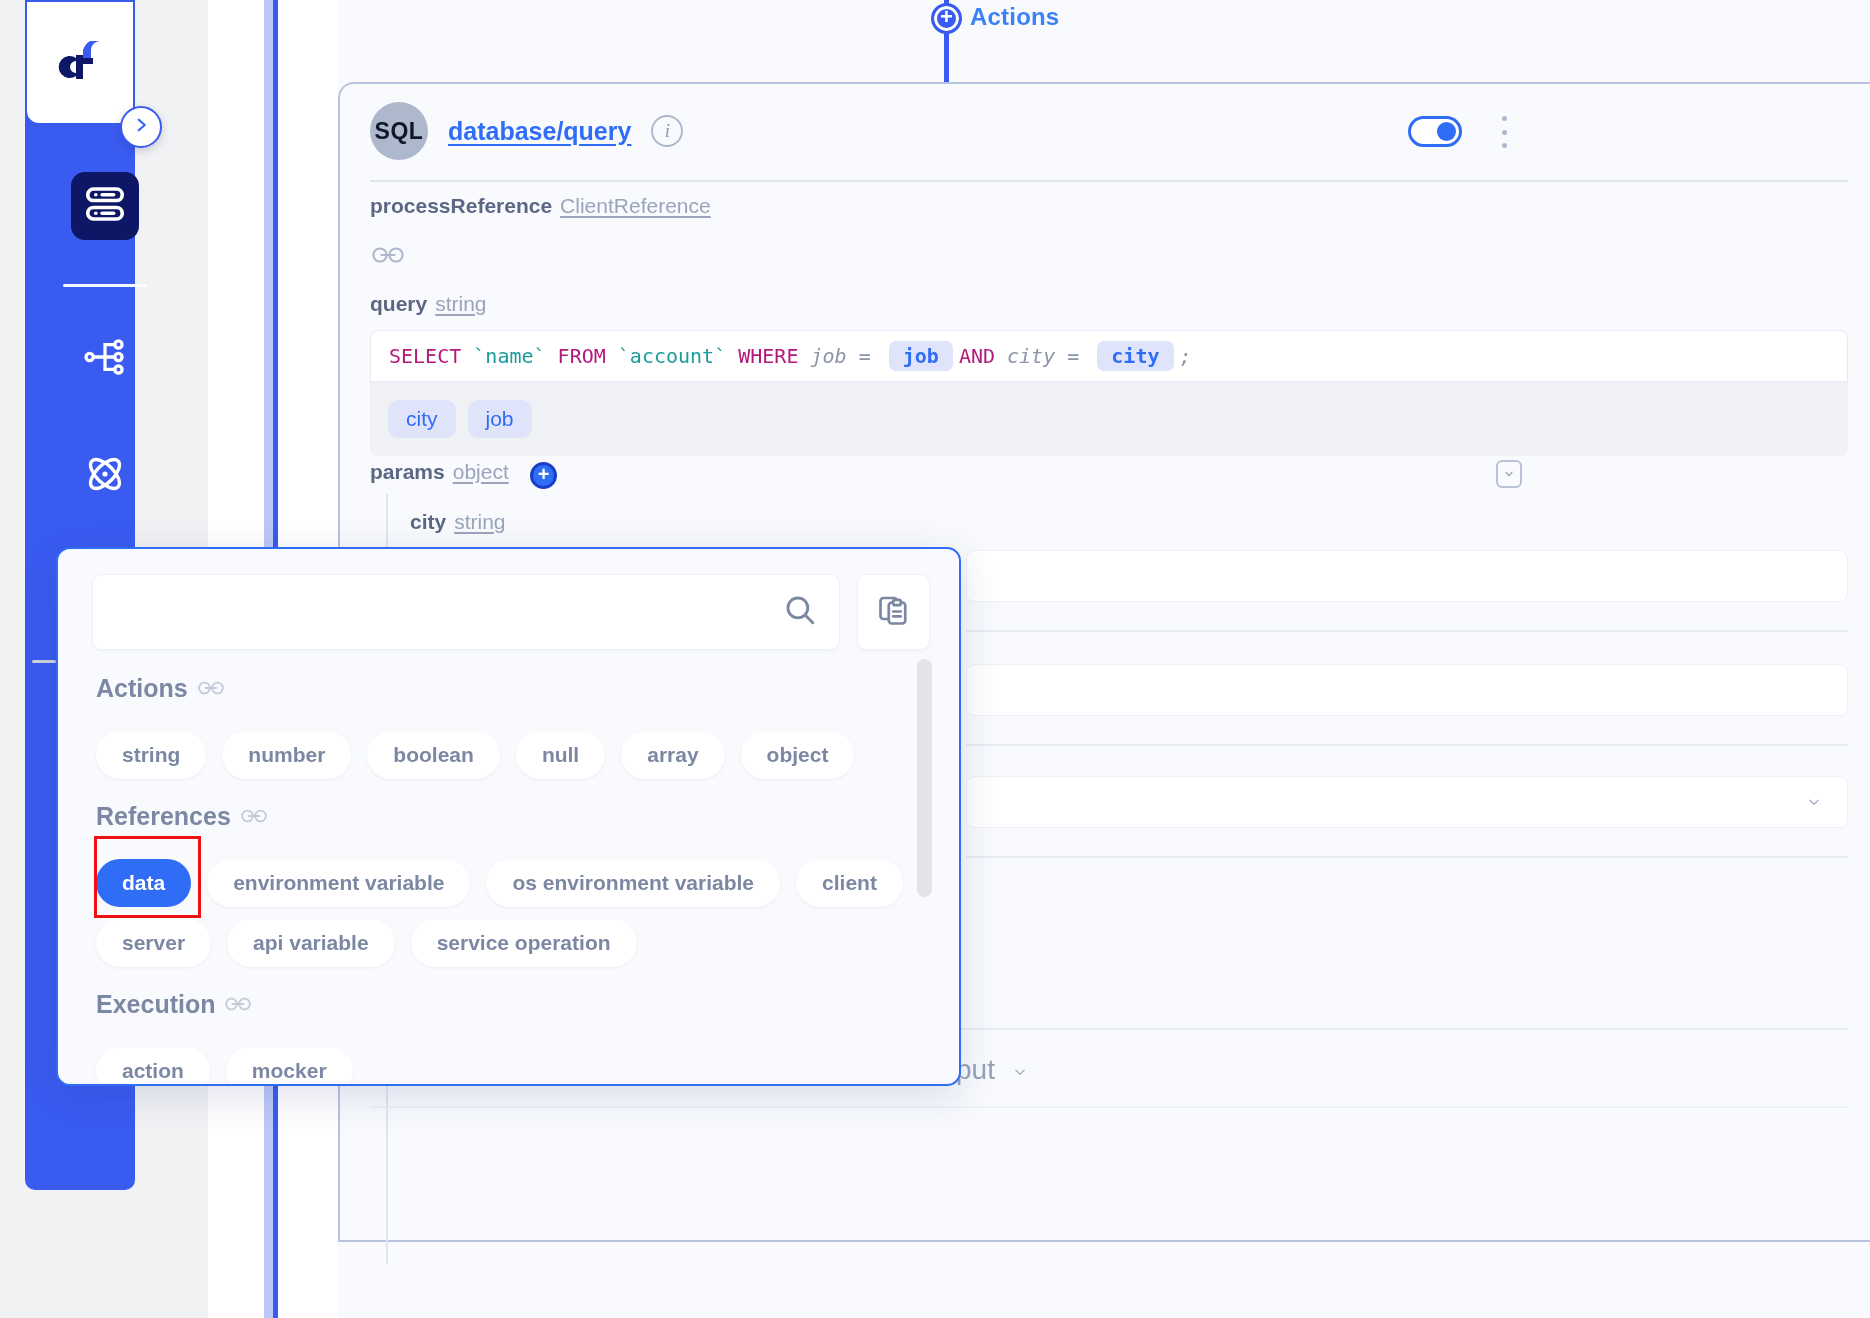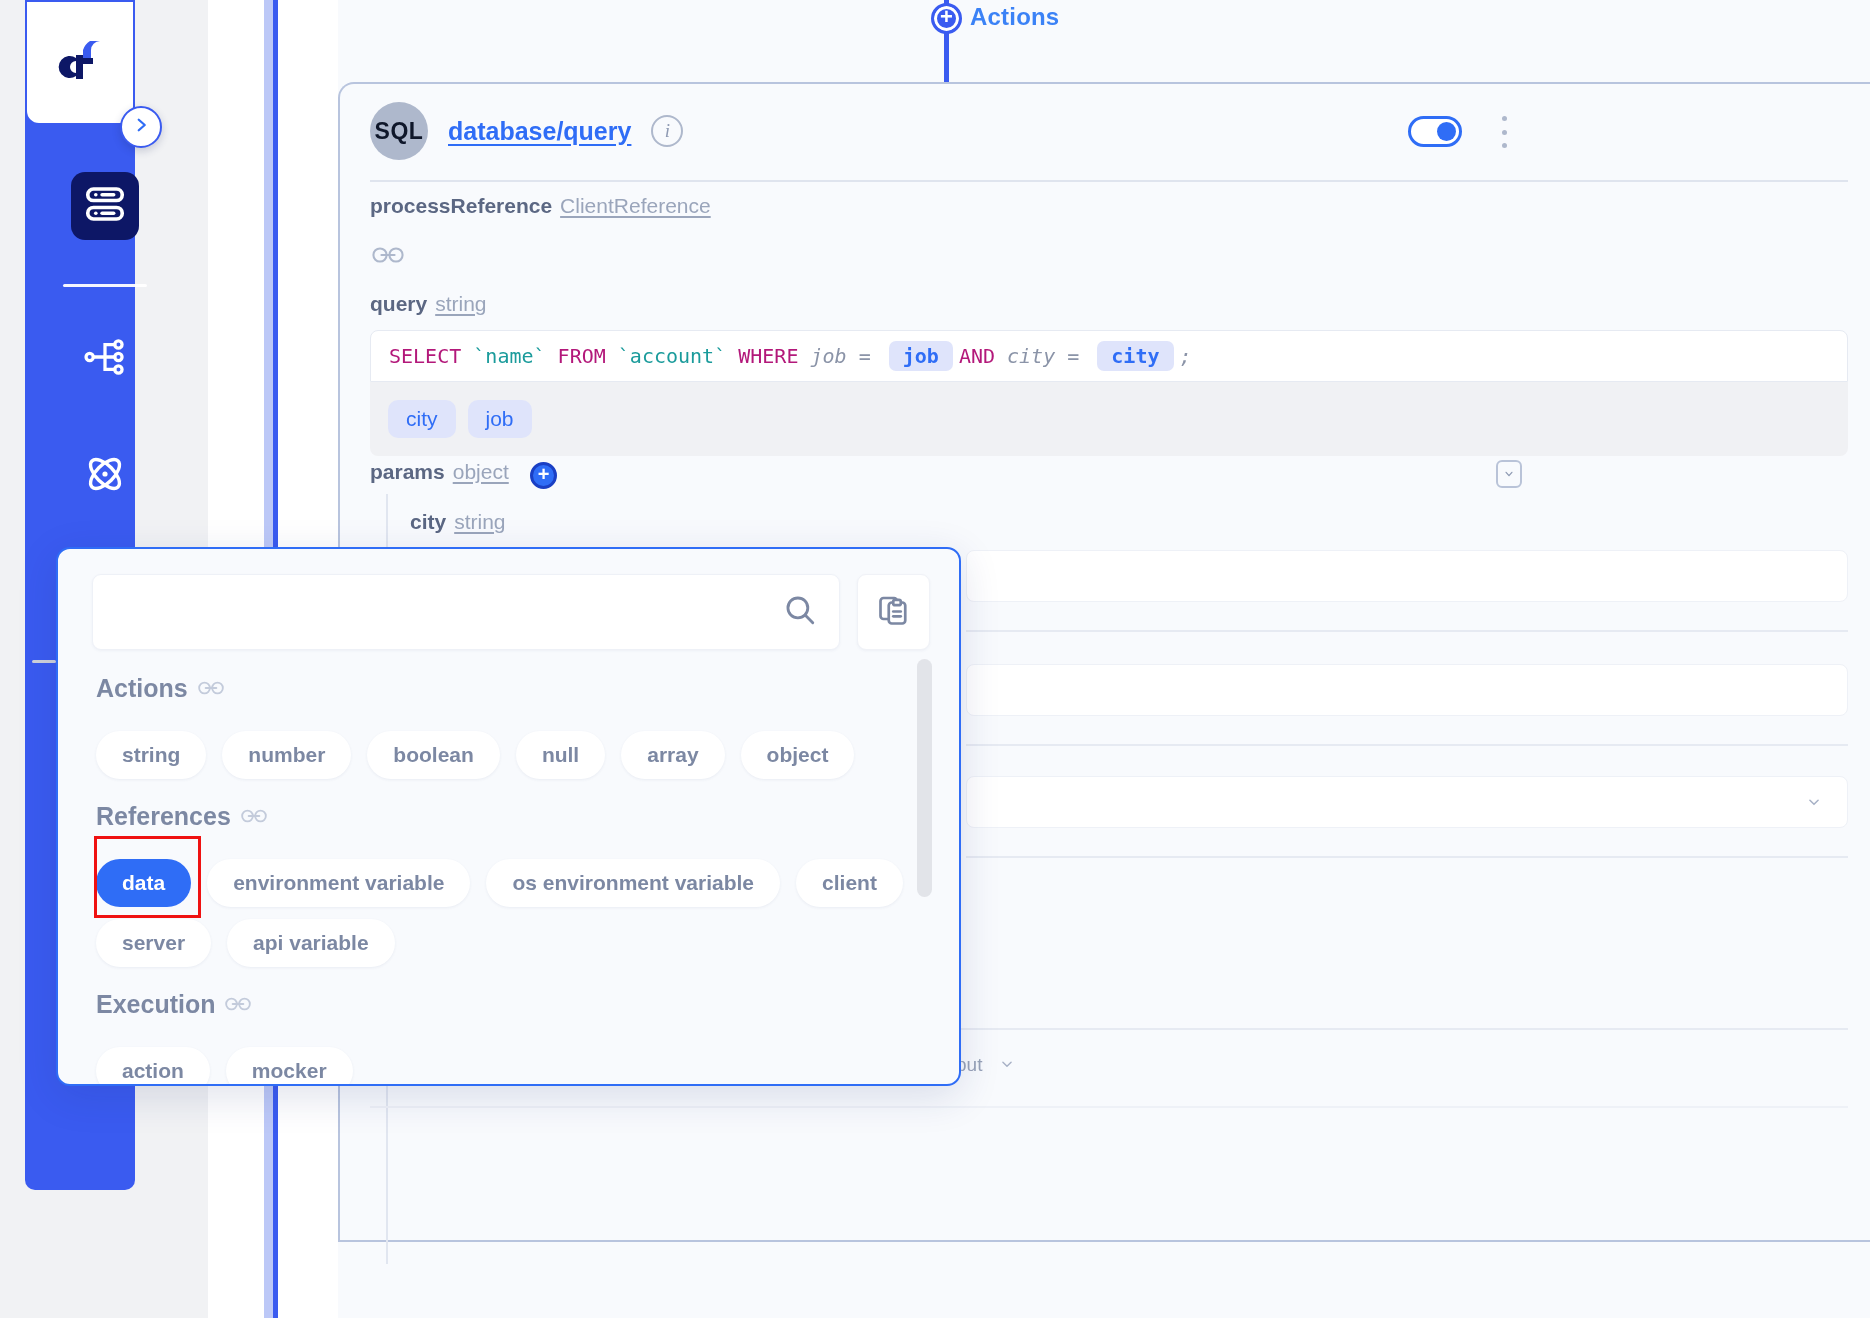--- a/index.html
+++ b/index.html
@@ -171,21 +171,21 @@
     border-radius:8px;
   }
   .ghost-select {
     position:absolute; background:#ffffff; border:1px solid #eef1f7;
     border-radius:8px; display:flex; align-items:center; justify-content:flex-end;
     padding-right:22px; color:#a7b1c6; font-size:20px;
   }
   .section-rule { position:absolute; height:2px; background:#e6eaf2; }
   .output-row {
     position:absolute; display:flex; align-items:center; gap:14px;
-    font-size:19px; color:#97a2b8; font-weight:400;
+    font-size:28px; color:#97a2b8; font-weight:400;
   }
 
   
   .popup {
     position:absolute; left:56px; top:547px; width:905px; height:539px;
     background:#f8fafd; border:2px solid #2f6df6; border-radius:14px;
     box-shadow: 0 10px 40px rgba(30,45,110,.14);
     overflow:hidden; z-index:10;
   }
   .popup-search {
@@ -435,20 +435,21 @@
     </div>
     <div class="pill-row" style="left:38px; top:310px;" id="row-ref1">
         <div class="pill selected">data</div>
         <div class="pill">environment variable</div>
         <div class="pill">os environment variable</div>
         <div class="pill">client</div>
       </div>
     <div class="pill-row" style="left:38px; top:370px;" id="row-ref2">
         <div class="pill">server</div>
         <div class="pill">api variable</div>
+        <div class="pill">service operation</div>
       </div>
     <div class="sel-outline" style="left:36px; top:287px; width:107px; height:82px;"></div>
 
     <div class="grp-title" style="left:38px; top:441px;">
       <span>Execution</span>
       <span>
         <svg width="26" height="18" viewBox="0 0 34 20" fill="none" stroke="#c3cbdb" stroke-width="2.4">
           <rect x="1.5" y="3" width="14" height="14" rx="7"></rect>
             <rect x="18.5" y="3" width="14" height="14" rx="7"></rect>
           <line x1="10" y1="10" x2="24" y2="10" stroke-linecap="round"></line>

